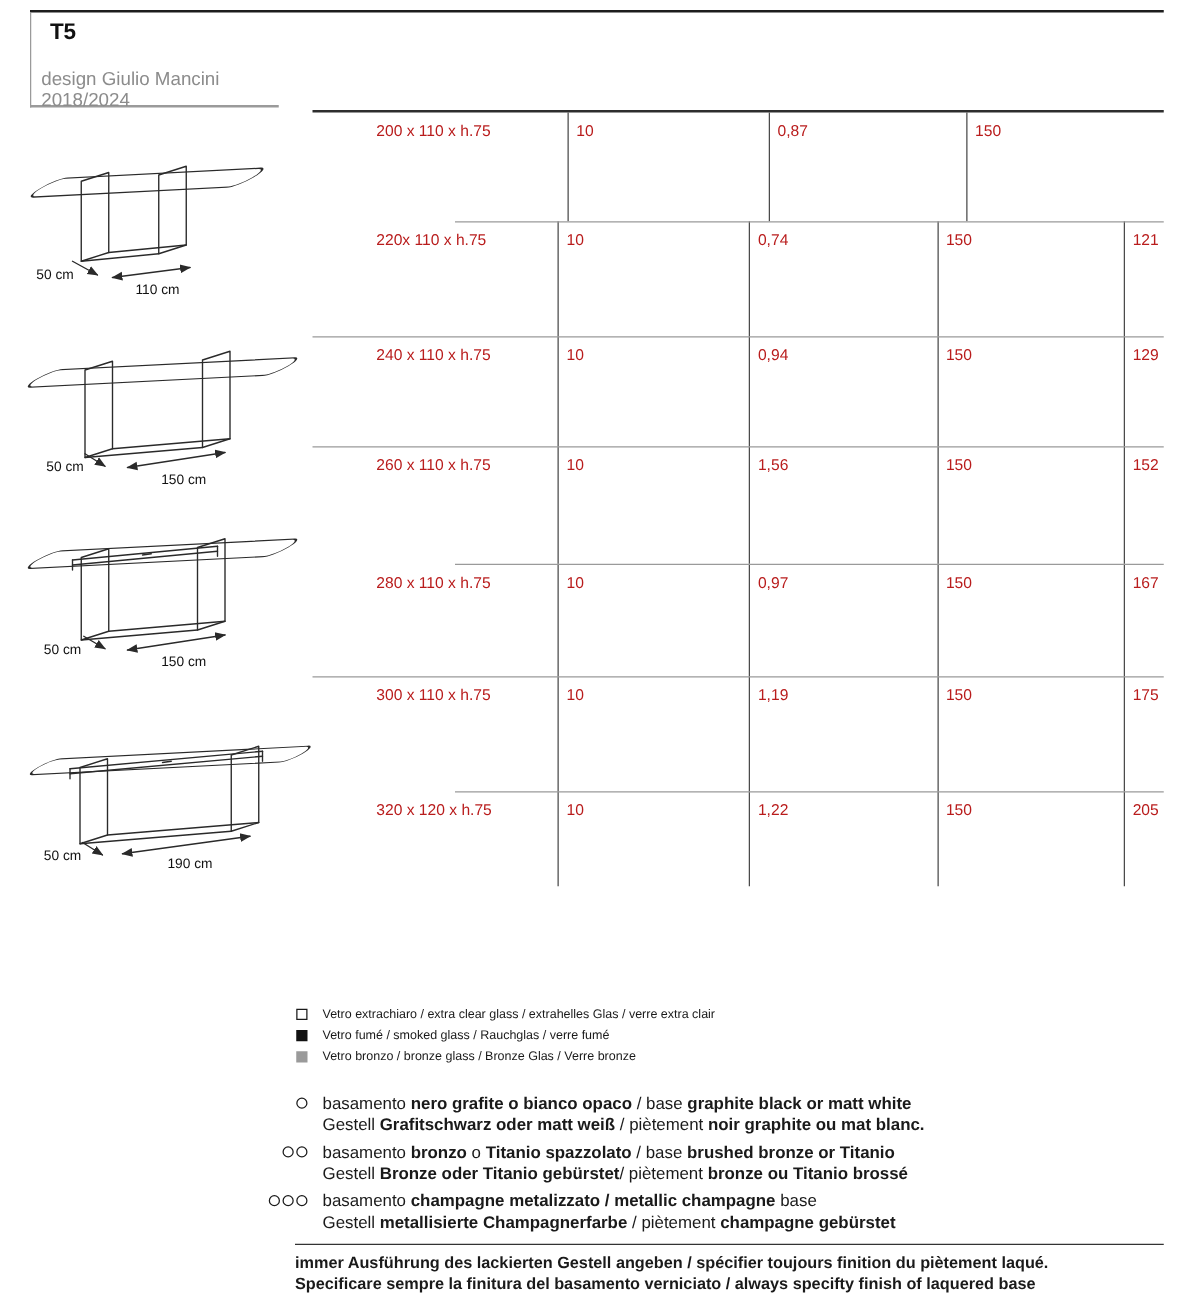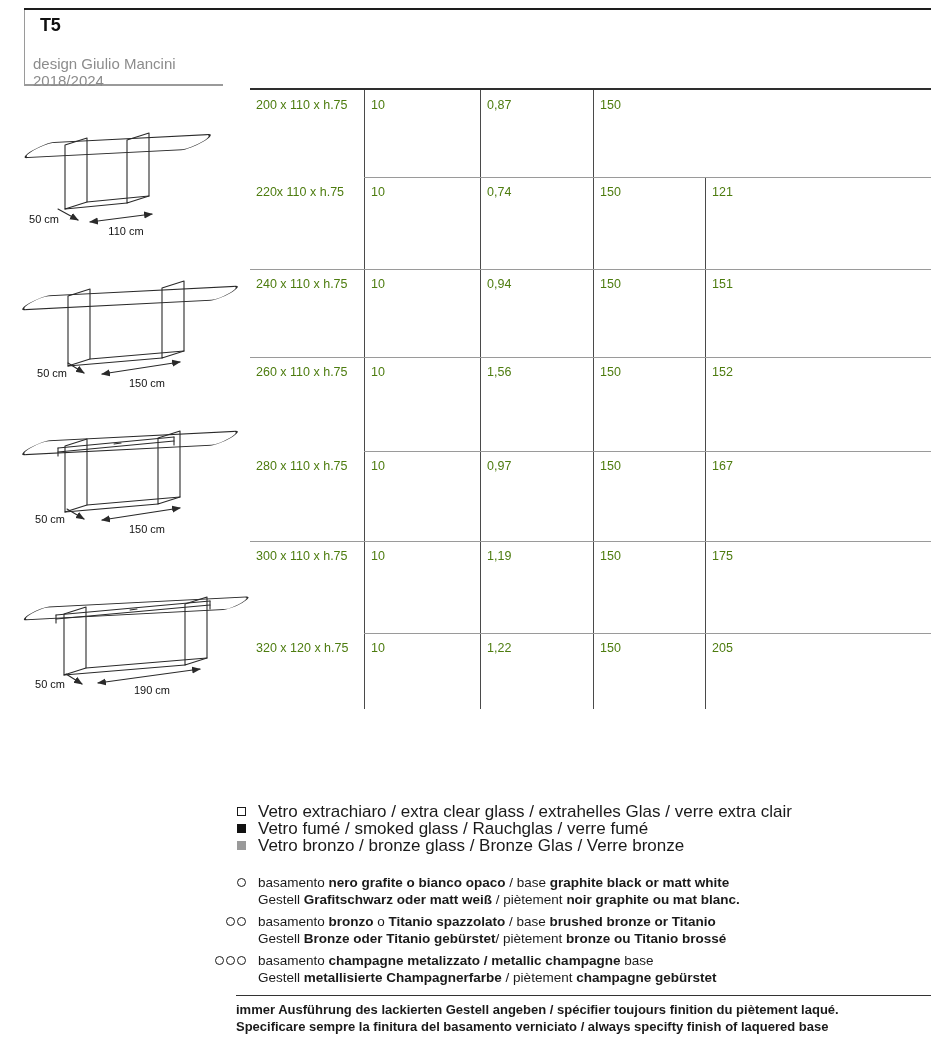--- a/index.html
+++ b/index.html
@@ -9,21 +9,21 @@
   
   .top-rule{position:absolute;left:24px;top:8px;width:907px;height:2px;background:#1d1d1d;}
   .header-box{position:absolute;left:24px;top:10px;width:199px;height:76px;
               border-left:1px solid #9a9a9a;border-bottom:2px solid #9a9a9a;box-sizing:border-box;}
   .title{position:absolute;left:15px;top:5px;font-size:18px;font-weight:800;letter-spacing:-0.2px;color:#111;}
   .subtitle{position:absolute;left:8px;top:45px;font-size:15px;color:#8c8c8c;}
 
   
   .spec{position:absolute;left:250px;top:88px;width:681px;border-top:2px solid #2e2e2e;box-sizing:border-box;}
   .trow{position:relative;display:flex;}
-  .trow>div{box-sizing:border-box;padding:8px 4px 0 6px;font-size:12.5px;line-height:1.25;white-space:nowrap;color:#4d7c0f;}
+  .trow>div{box-sizing:border-box;padding:8px 4px 0 6px;font-size:12.5px;line-height:1.25;white-space:nowrap;color:#b91c1c;margin-left:45px;}
   .cs{width:114px;}
   .c1{width:116px;border-left:1px solid #4a4a4a;}
   .c2{width:113px;border-left:1px solid #4a4a4a;}
   .c3{width:112px;border-left:1px solid #4a4a4a;}
   .c4{flex:1;border-left:1px solid #4a4a4a;}
   .sep-full::before{content:"";position:absolute;left:0;right:0;top:0;height:1px;background:#9a9a9a;}
   .sep-part::before{content:"";position:absolute;left:114px;right:0;top:0;height:1px;background:#9a9a9a;}
 
   
   .diag{position:absolute;}
@@ -31,21 +31,21 @@
   .diag text{fill:#111;font-size:11px;stroke:none;font-family:"Liberation Sans","DejaVu Sans",sans-serif;}
 
   
   .glass{position:absolute;left:215px;top:803px;}
   .glass-item{display:flex;align-items:center;height:17px;}
   .gmark{width:31px;display:flex;justify-content:flex-end;}
   .gmark span{width:9px;height:9px;display:block;}
   .sq-outline{border:1.5px solid #1a1a1a;box-sizing:border-box;background:#fff;}
   .sq-black{background:#111;}
   .sq-gray{background:#9a9a9a;}
-  .gtext{margin-left:12px;font-size:17px;}
+  .gtext{margin-left:12px;font-size:10px;}
 
   .base{position:absolute;left:215px;top:874px;}
   .base-item{display:flex;margin-bottom:5px;}
   .bmark{width:31px;display:flex;justify-content:flex-end;gap:2px;padding-top:4px;}
   .bmark span{width:9px;height:9px;border:1.2px solid #1a1a1a;border-radius:50%;box-sizing:border-box;display:block;background:#fff;}
   .btext{margin-left:12px;font-size:13.5px;line-height:17px;}
   .b{font-weight:bold;}
 
   .note{position:absolute;left:236px;top:995px;width:695px;border-top:1px solid #333;
         padding-top:6px;font-size:13px;font-weight:bold;line-height:16.5px;box-sizing:border-box;}
@@ -139,21 +139,21 @@
       <div class="c1">10</div>
       <div class="c2">0,74</div>
       <div class="c3">150</div>
       <div class="c4">121</div>
     </div>
     <div class="trow sep-full" style="height:88px">
       <div class="cs">240 x 110 x h.75</div>
       <div class="c1">10</div>
       <div class="c2">0,94</div>
       <div class="c3">150</div>
-      <div class="c4">151</div>
+      <div class="c4">129</div>
     </div>
     <div class="trow sep-full" style="height:94px">
       <div class="cs">260 x 110 x h.75</div>
       <div class="c1">10</div>
       <div class="c2">1,56</div>
       <div class="c3">150</div>
       <div class="c4">152</div>
     </div>
     <div class="trow sep-part" style="height:90px">
       <div class="cs">280 x 110 x h.75</div>

